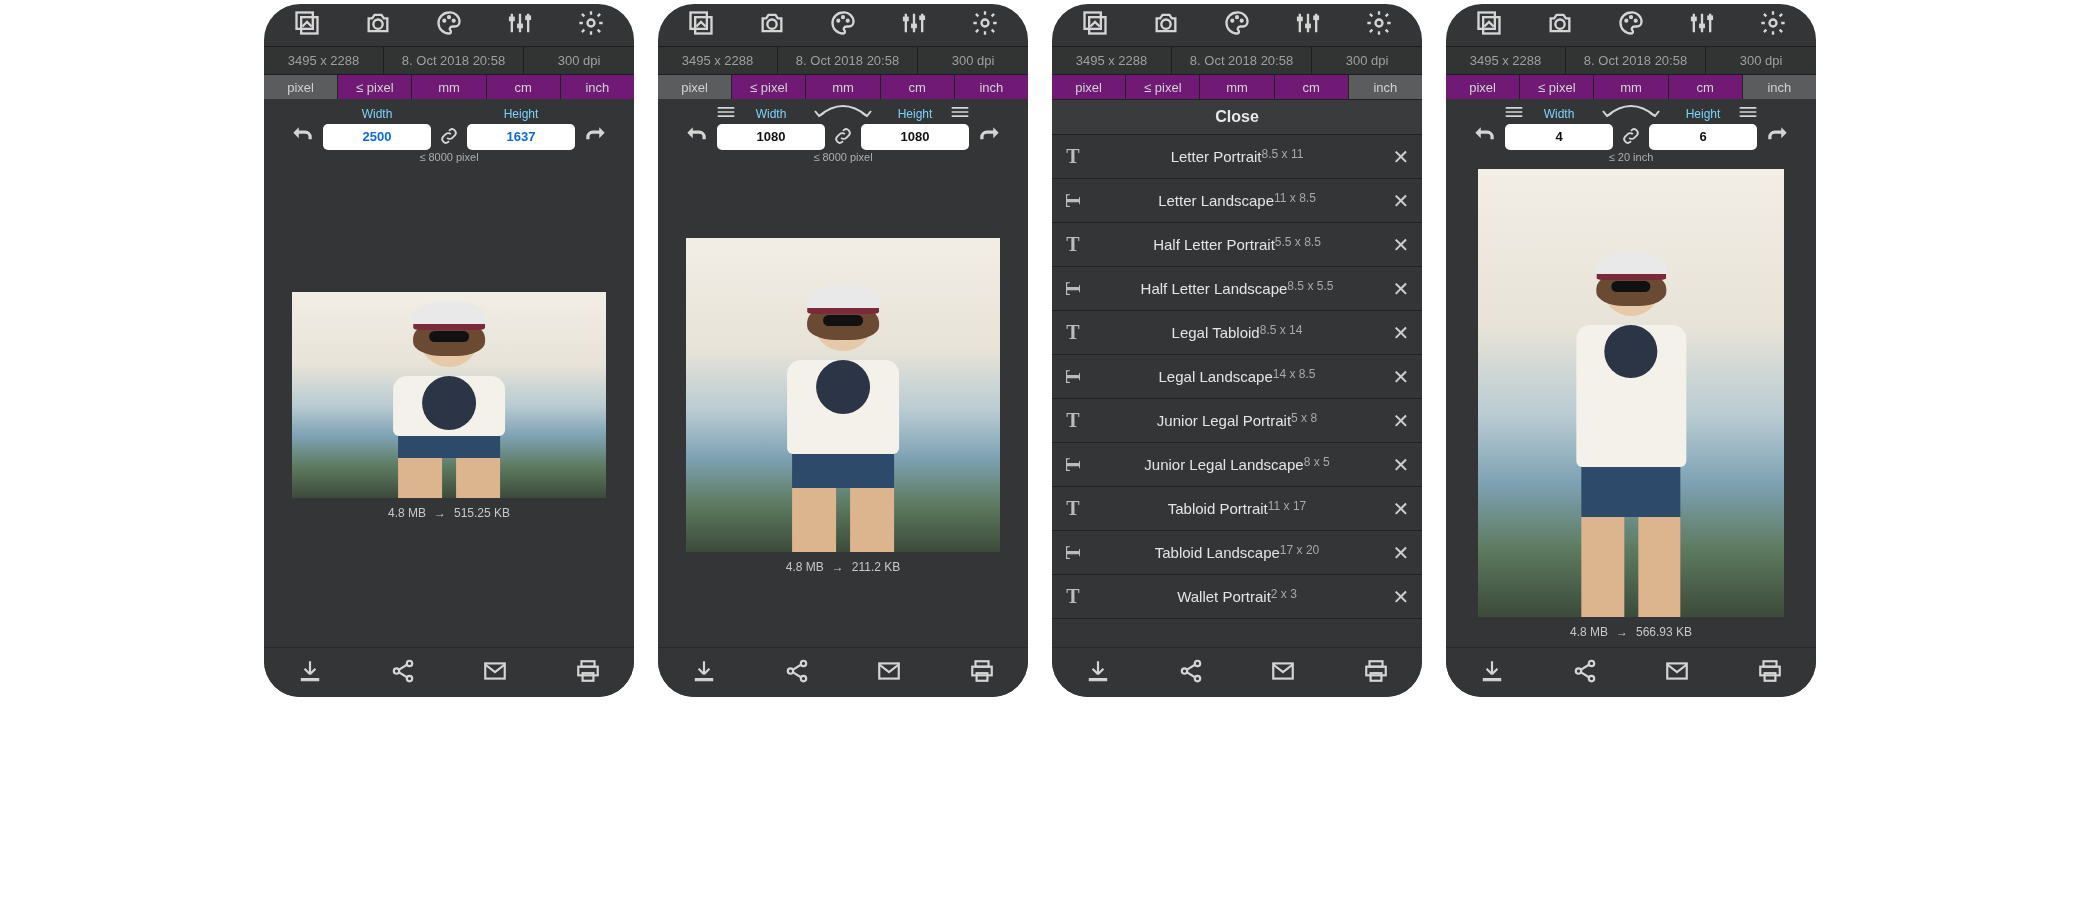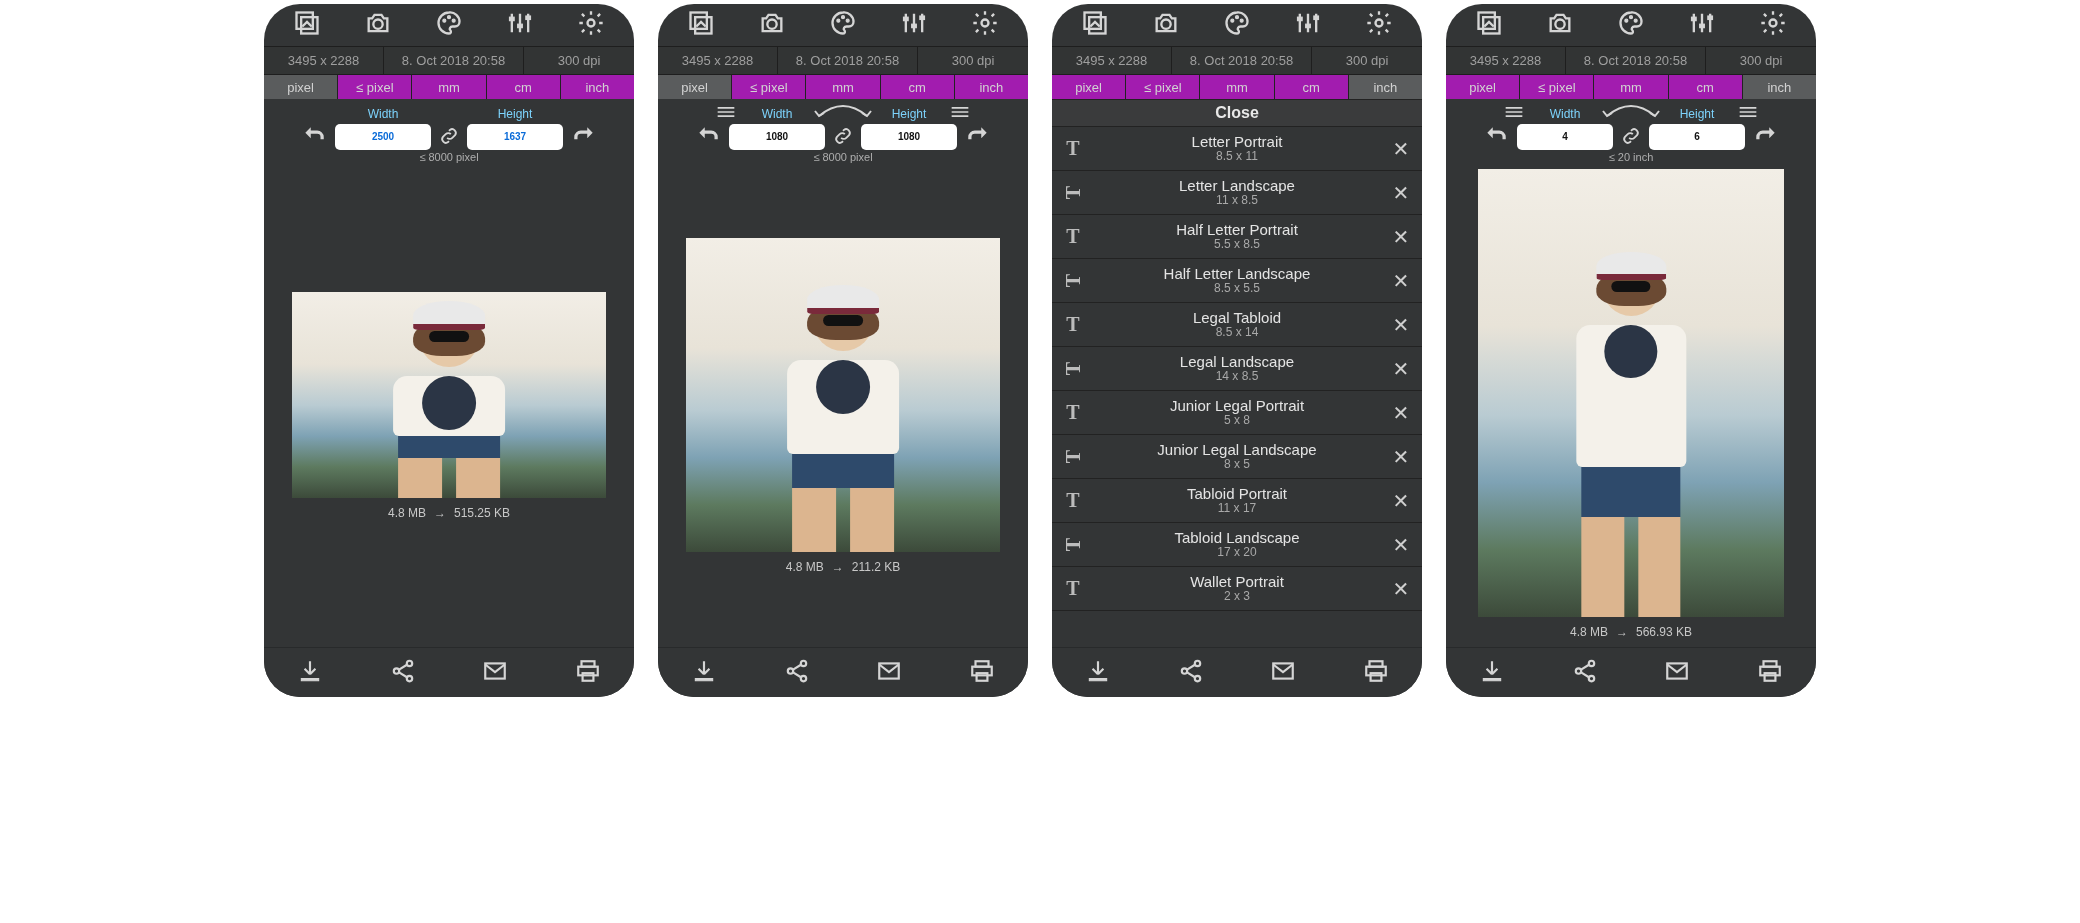--- a/index.html
+++ b/index.html
@@ -7,27 +7,27 @@
 .phone{width:370px;height:693px;background:#333536;border-radius:36px;overflow:hidden;display:flex;flex-direction:column;position:relative;flex-shrink:0}
 .topicons{height:42px;display:flex;justify-content:space-around;align-items:center;padding:0 8px}
 .topicons svg{width:28px;height:28px;fill:#d5d5d5;stroke:#d5d5d5}
 .infobar{height:29px;background:#323434;display:flex;color:#9f9f9f;font-size:13px;border-top:1px solid #1e1e1e;border-bottom:1px solid #1e1e1e}
 .infobar>div{display:flex;align-items:center;justify-content:center;border-right:1px solid #1e1e1e}
 .infobar>div:last-child{border-right:none}
 .info-dim{width:120px}
 .info-date{flex:1}
 .info-dpi{width:110px}
 .unitbar{height:24px;display:flex;color:#d2d2d2;font-size:13px}
-.unitbar>div{flex:1;display:flex;align-items:center;justify-content:center;border-right:1px solid #222;background:#a21caf;cursor:pointer}
+.unitbar>div{flex:1;display:flex;align-items:center;justify-content:center;border-right:1px solid #222;background:#701a75;cursor:pointer}
 .unitbar>div:last-child{border-right:none}
 .unitbar>div.active{background:#5a5c5d}
 .whrow{height:58px;display:flex;align-items:center;justify-content:center;gap:6px;padding:0 4px;position:relative}
 .whblock{display:flex;flex-direction:column;align-items:center;gap:3px}
 .whlbl{color:#7dd3fc;font-size:12px}
-.whinput{width:96px;height:26px;background:#fff;border-radius:5px;display:flex;align-items:center;justify-content:center;font-size:10px;font-weight:600}
+.whinput{width:108px;height:26px;background:#fff;border-radius:5px;display:flex;align-items:center;justify-content:center;font-size:13px;font-weight:600}
 .whinput.blue{color:#0a6bd8}
 .whinput.black{color:#111}
 .arrowbtn{width:30px;height:26px;display:flex;align-items:center;justify-content:center;margin-top:16px}
 .arrowbtn svg{width:26px;height:26px;fill:#d5d5d5}
 .linkicon{width:24px;height:24px;margin-top:16px;display:flex;align-items:center;justify-content:center}
 .linkicon svg{width:22px;height:22px;fill:none;stroke:#d5d5d5;stroke-width:2}
 .swaparc{position:absolute;top:3px;left:50%;transform:translateX(-50%);width:60px;height:16px}
 .swaparc svg{width:60px;height:16px;stroke:#d5d5d5;fill:none;stroke-width:2}
 .menuglyph{position:absolute;top:6px}
 .menuglyph svg{width:20px;height:14px;stroke:#d5d5d5;stroke-width:2}
@@ -48,26 +48,26 @@
 .person .torso::before{content:"";display:block;width:48%;padding-top:48%;background:#2b3545;border-radius:50%;margin:8% auto 0}
 .person .shorts{width:58%;margin:0 auto;background:#2e4a6b}
 .person .legs{width:58%;margin:0 auto;display:flex;gap:14%}
 .person .leg{flex:1;background:#dcb58f}
 .imgbox.wide .torso{height:60px}.imgbox.wide .shorts{height:22px}.imgbox.wide .leg{height:40px}
 .imgbox.square .torso{height:94px}.imgbox.square .shorts{height:34px}.imgbox.square .leg{height:64px}
 .imgbox.tall .torso{height:142px}.imgbox.tall .shorts{height:50px}.imgbox.tall .leg{height:100px}
 .sizectl{color:#c8c8c8;font-size:12px;margin-top:8px;display:flex;align-items:center;gap:8px}
 .botbar{height:50px;display:flex;justify-content:space-around;align-items:center;background:#333536;border-top:1px solid rgba(0,0,0,.2)}
 .botbar svg{width:26px;height:26px;fill:#d5d5d5;stroke:#d5d5d5}
-.preset-close{height:28px;display:flex;align-items:center;justify-content:center;color:#e8e8e8;font-size:16px;font-weight:600;border-top:1px solid #222;border-bottom:1px solid #222;background:#3a3b3c}
+.preset-close{height:36px;display:flex;align-items:center;justify-content:center;color:#e8e8e8;font-size:16px;font-weight:600;border-top:1px solid #222;border-bottom:1px solid #222;background:#3a3b3c}
 .preset-list{flex:1;overflow:hidden}
 .preset{height:44px;display:flex;align-items:center;border-bottom:1px solid #222;color:#ddd}
 .preset .t{width:42px;display:flex;align-items:center;justify-content:center;font-size:20px;font-weight:600;color:#bcbcbc;font-family:Georgia,serif}
 .preset .t.rot{transform:rotate(-90deg)}
-.preset .mid{flex:1;text-align:center;display:flex;flex-direction:column;justify-content:center;line-height:1.15}
+.preset .mid{flex:1;text-align:center;display:flex;flex-direction:row;justify-content:center;line-height:1.15}
 .preset .nm{font-size:15px;color:#e4e4e4}
 .preset .dm{font-size:12px;color:#a9a9a9}
 .preset .x{width:42px;display:flex;align-items:center;justify-content:center;font-size:20px;color:#cfcfcf;cursor:pointer}
 </style>
 </head>
 <body>
 
 <div class="phone">
   <div class="topicons">
     <span><svg viewBox="0 0 24 24">

